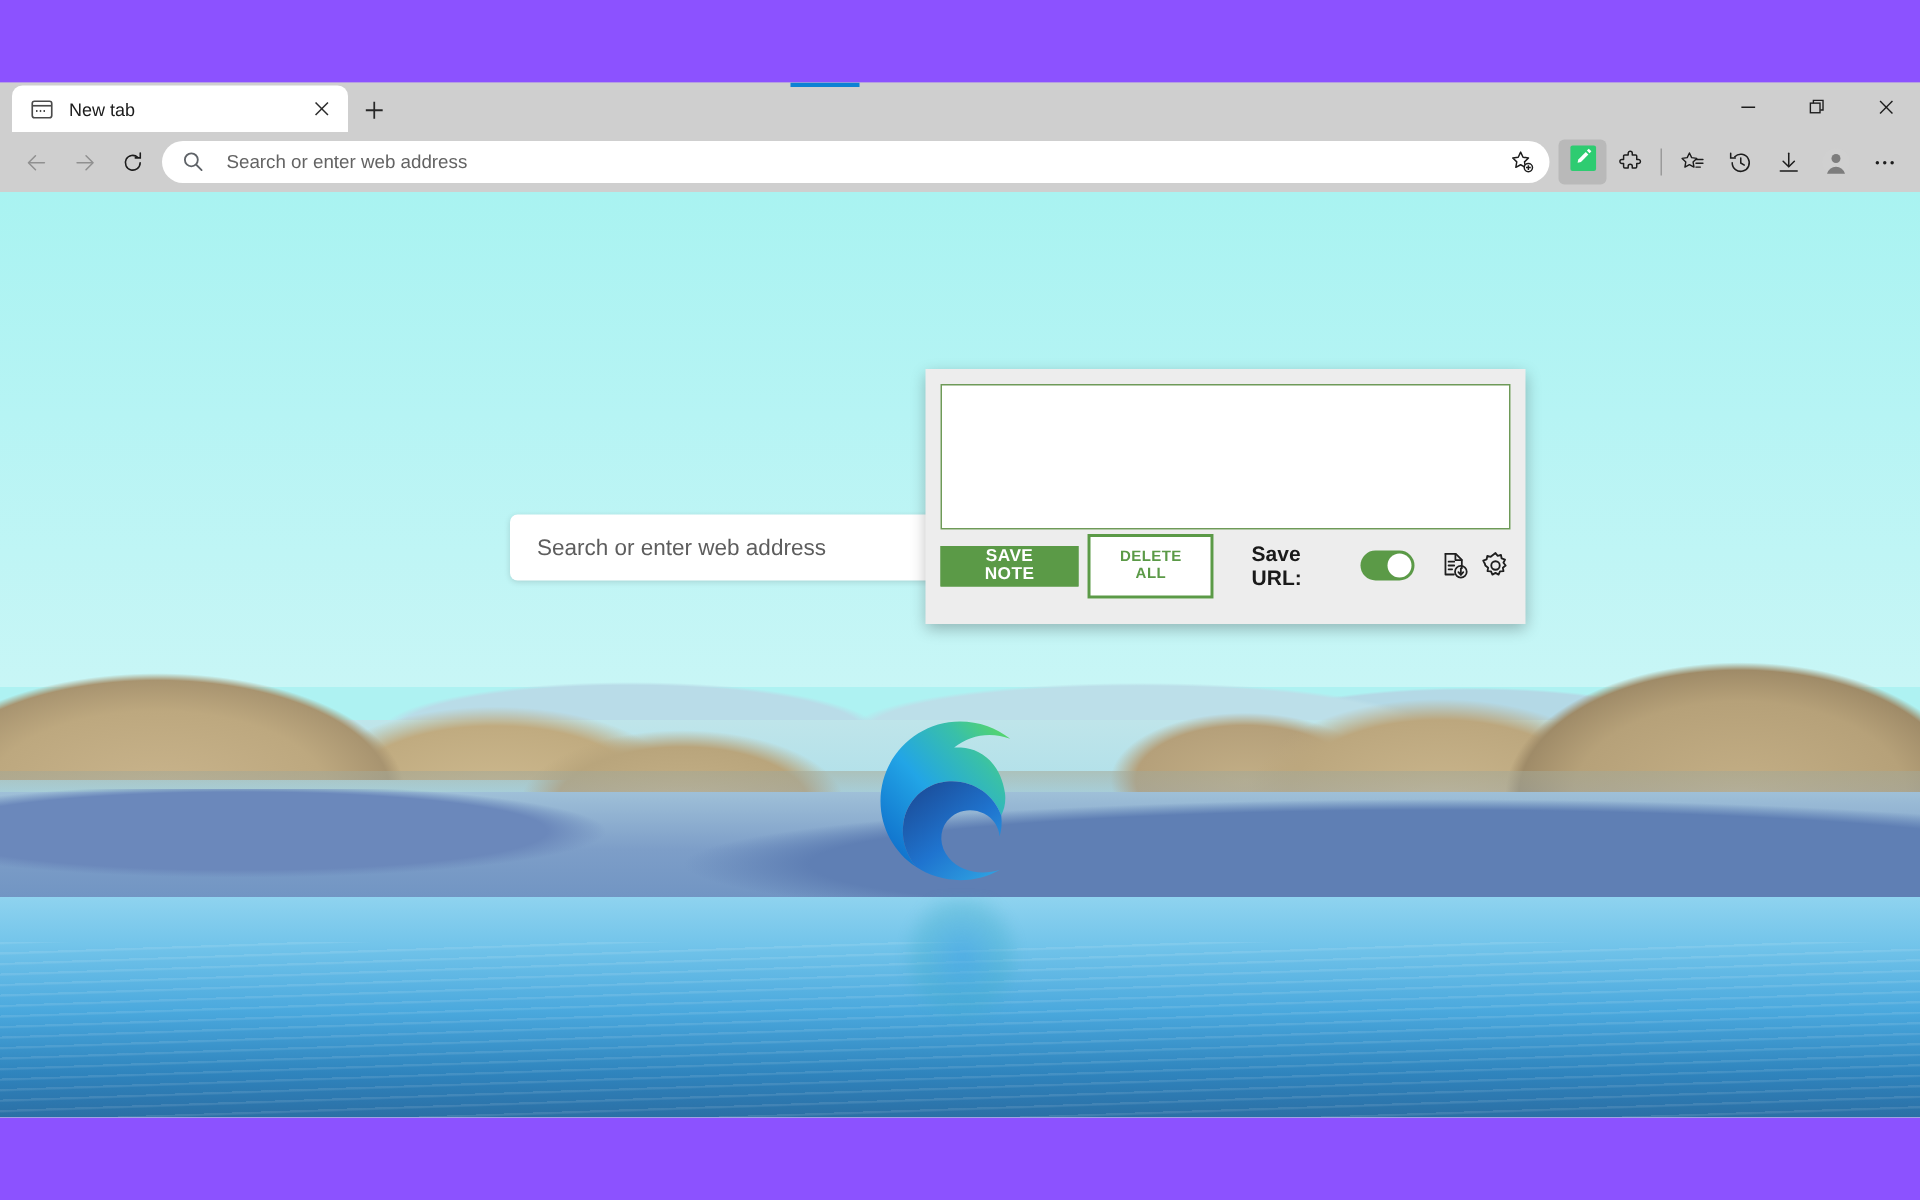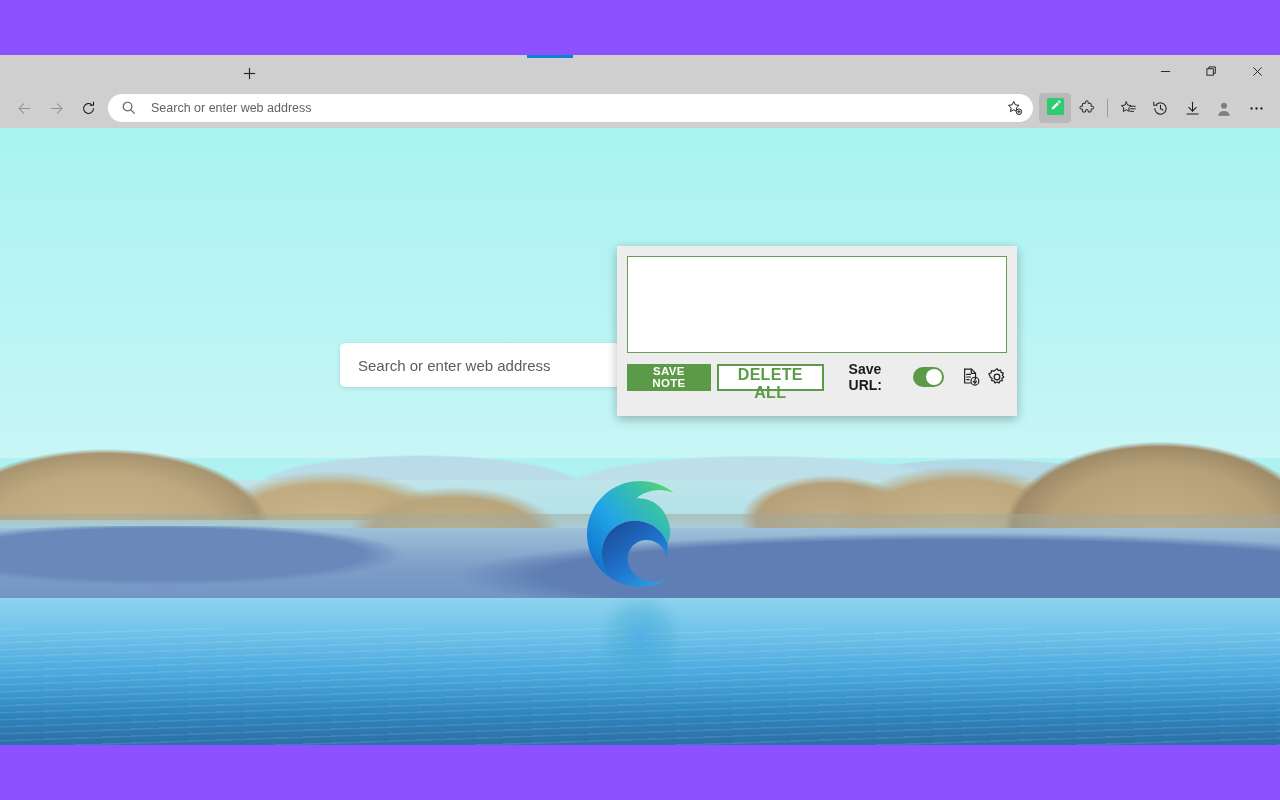--- a/index.html
+++ b/index.html
@@ -289,27 +289,27 @@
     border: 1px solid #5b9a47;
     color: #ffffff;
     font-family: "Liberation Sans", sans-serif;
     font-size: 11.5px;
     font-weight: bold;
     letter-spacing: .3px;
     padding: 0 13px;
     cursor: pointer;
   }
   #delete-all-button {
-    height: 27px;
+    height: 43px;
     margin-left: 6px;
     background: #ffffff;
     border: 2px solid #5b9a47;
     color: #5b9a47;
     font-family: "Liberation Sans", sans-serif;
-    font-size: 16px;
+    font-size: 10px;
     font-weight: bold;
     letter-spacing: .3px;
     padding: 0 10px;
     cursor: pointer;
   }
   #save-url-label {
     margin-left: 25px;
     font-size: 14px;
     font-weight: bold;
     color: #1a1a1a;
@@ -342,20 +342,38 @@
 <body>
 
 <div id="desktop">
 
   <div id="browser-window">
 
     <div id="tab-strip">
 
       <div id="tab-drag-indicator"></div>
 
+      <div id="active-tab">
+        <span class="tab-favicon">
+          <svg viewBox="0 0 16 16" width="16" height="16" fill="none" stroke="#2b2b2b" stroke-width="1.1">
+            <rect x="1.5" y="2.5" width="13" height="11" rx="1.5"></rect>
+            <line x1="1.5" y1="5.5" x2="14.5" y2="5.5"></line>
+            <line x1="4" y1="9" x2="5" y2="9" stroke-width="1.4"></line>
+            <line x1="6.5" y1="9" x2="7.5" y2="9" stroke-width="1.4"></line>
+            <line x1="9" y1="9" x2="10" y2="9" stroke-width="1.4"></line>
+          </svg>
+        </span>
+        <span class="tab-label">New tab</span>
+        <span id="tab-close">
+          <svg viewBox="0 0 12 12" width="11" height="11" stroke="#2a2a2a" stroke-width="1.1">
+            <line x1="1.5" y1="1.5" x2="10.5" y2="10.5"></line>
+            <line x1="10.5" y1="1.5" x2="1.5" y2="10.5"></line>
+          </svg>
+        </span>
+      </div>
 
       <div id="new-tab-button">
         <svg viewBox="0 0 16 16" width="15" height="15" stroke="#272727" stroke-width="1.25">
           <line x1="8" y1="2" x2="8" y2="14"></line>
           <line x1="2" y1="8" x2="14" y2="8"></line>
         </svg>
       </div>
 
       <div id="caption-buttons">
         <div class="caption-btn">

